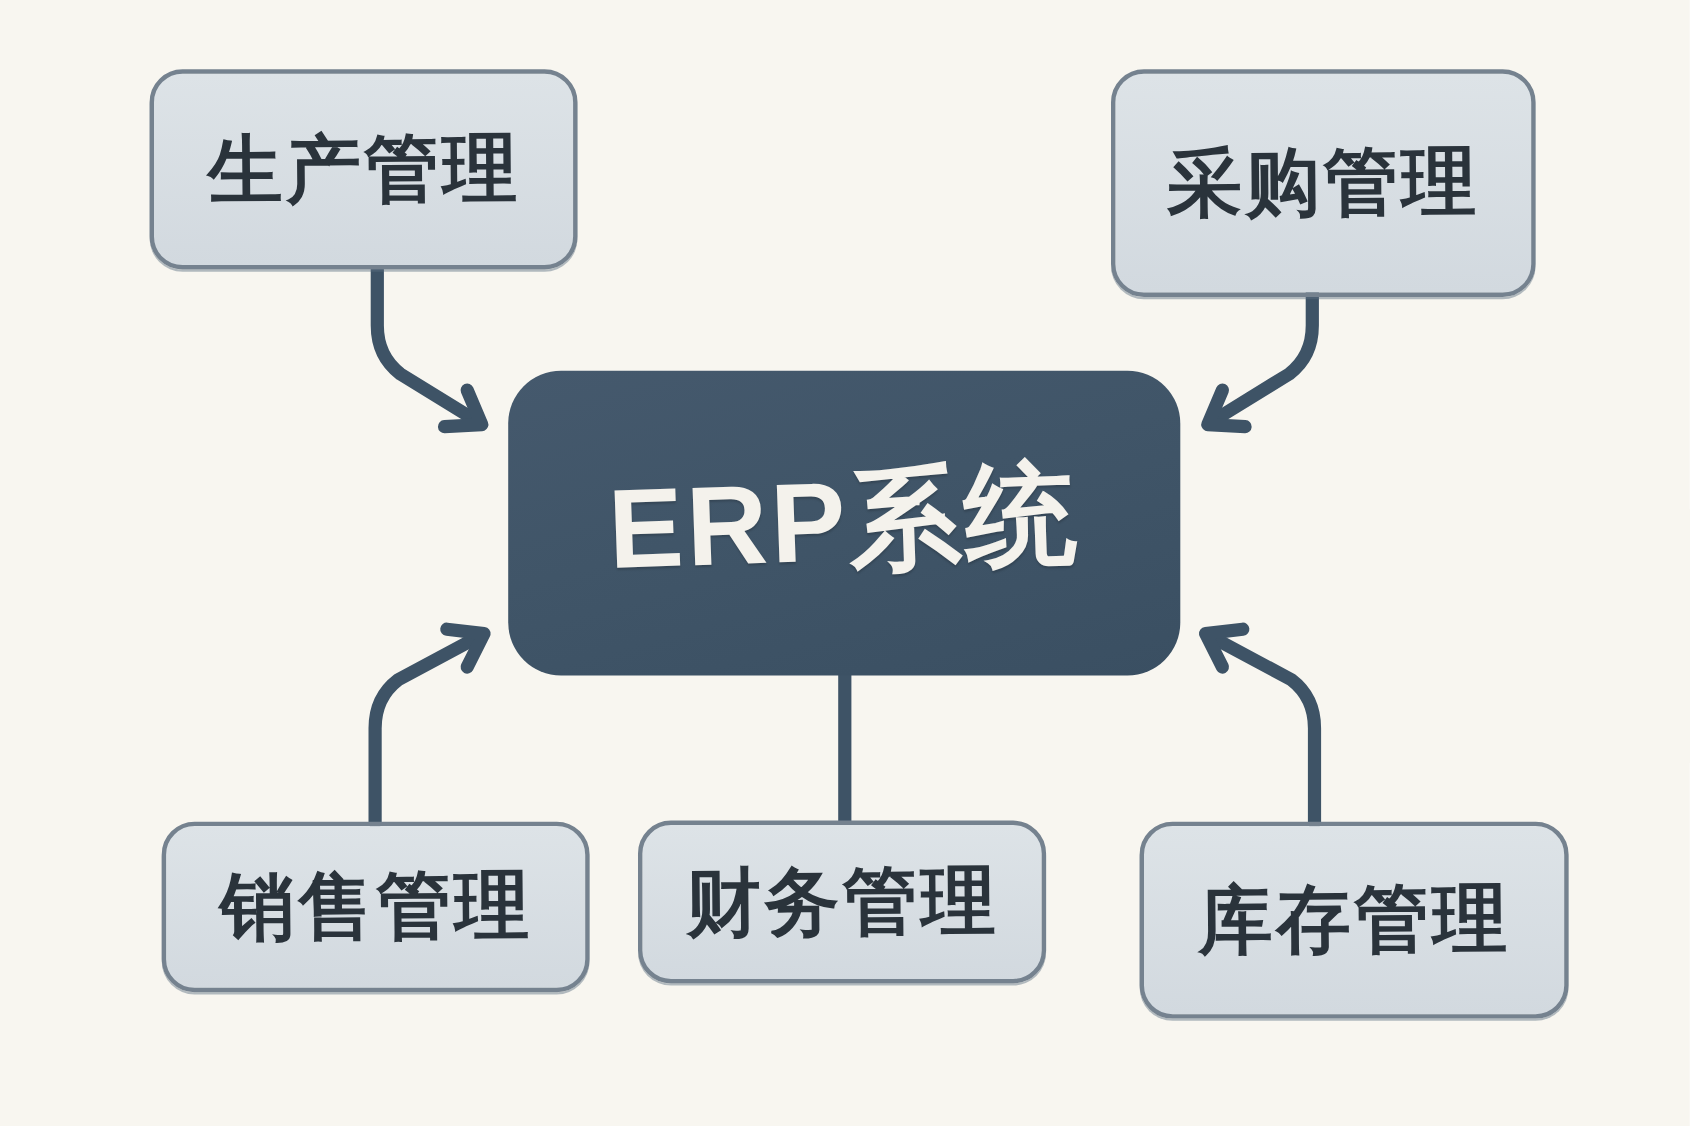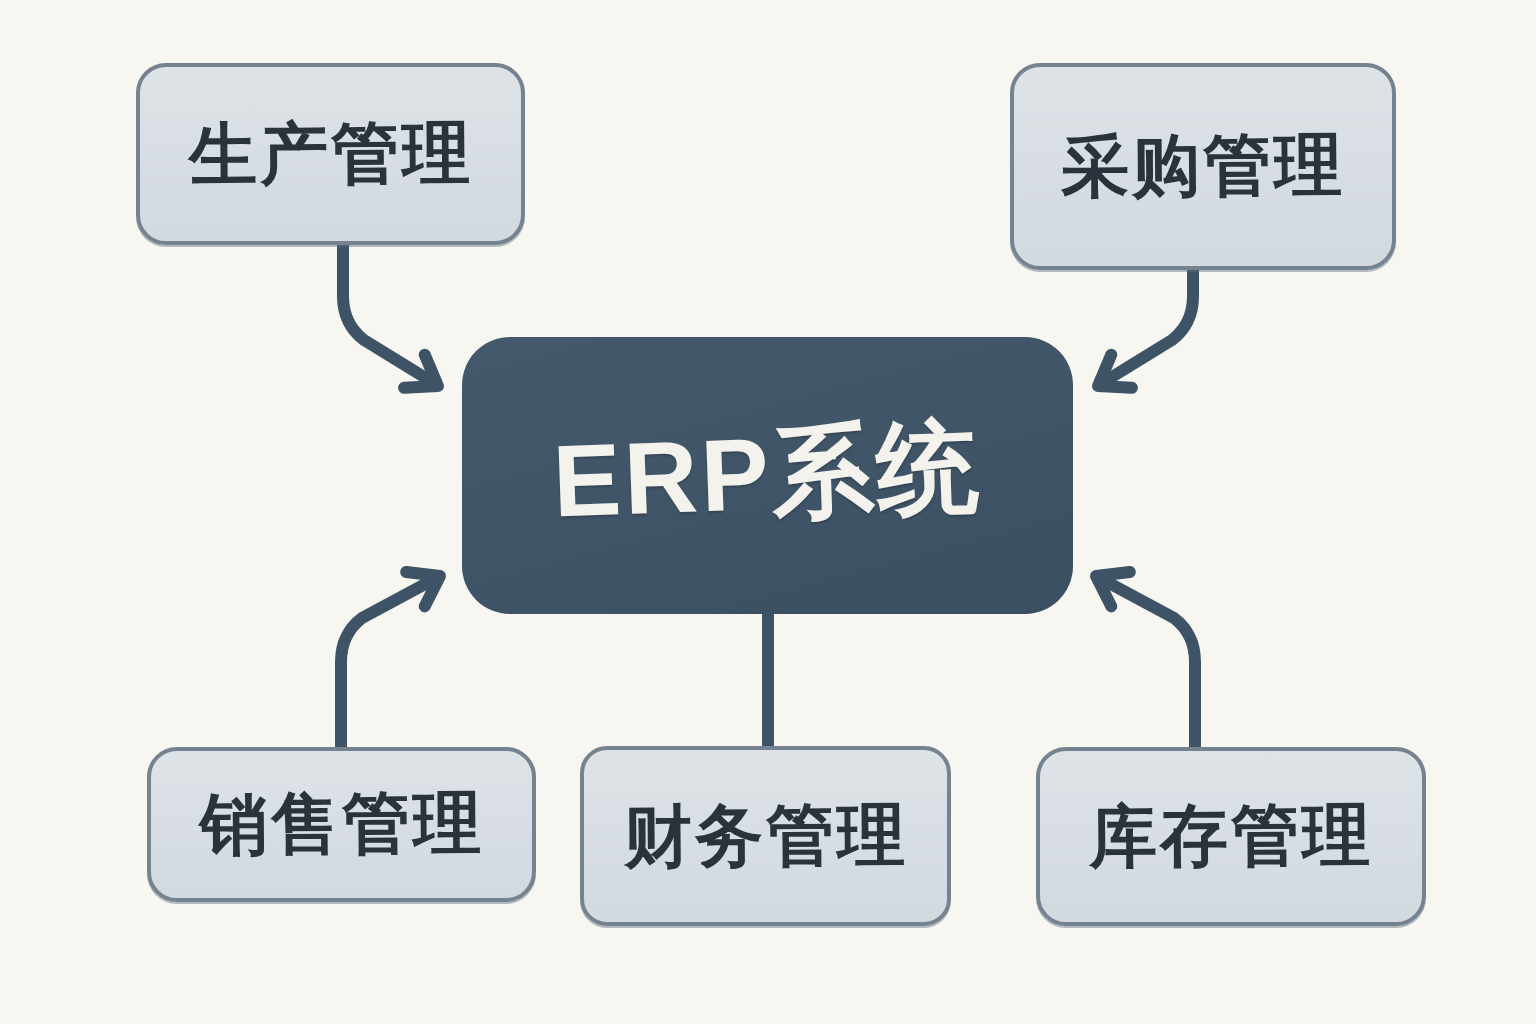--- a/index.html
+++ b/index.html
@@ -51,21 +51,21 @@
     font-size: 68px;
     font-weight: bold;
     color: var(--node-text);
     letter-spacing: 3px;
     white-space: nowrap;
     transform: rotate(-0.5deg);
   }
   .node-production  { left: 136px; top:  63px; width: 389px; height: 182px; }
   .node-procurement { left: 1010px; top:  63px; width: 386px; height: 207px; }
   .node-sales       { left: 135px; top: 747px; width: 389px; height: 155px; margin-left: 12px; }
-  .node-finance     { left: 580px; top: 746px; width: 371px; height: 180px; border-radius: 27px; }
+  .node-finance     { left: 580px; top: 746px; width: 371px; height: 148px; }
   .node-inventory   { left: 1036px; top: 747px; width: 390px; height: 179px; }
   .node-center {
     position: absolute;
     left: 462px; top: 337px; width: 611px; height: 277px;
     display: flex;
     align-items: center;
     justify-content: center;
     background: linear-gradient(165deg, #45596d 0%, var(--center-fill) 45%, var(--center-fill-dark) 100%);
     border-radius: 48px;
   }

